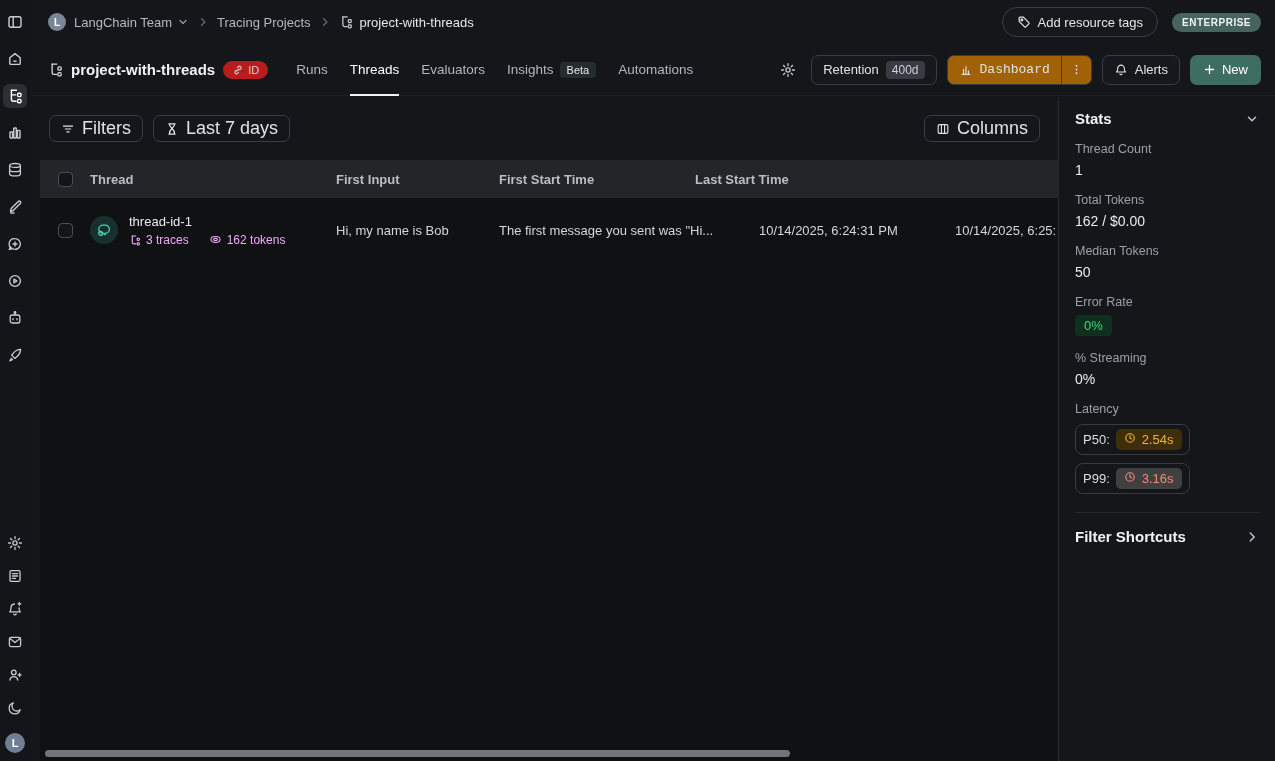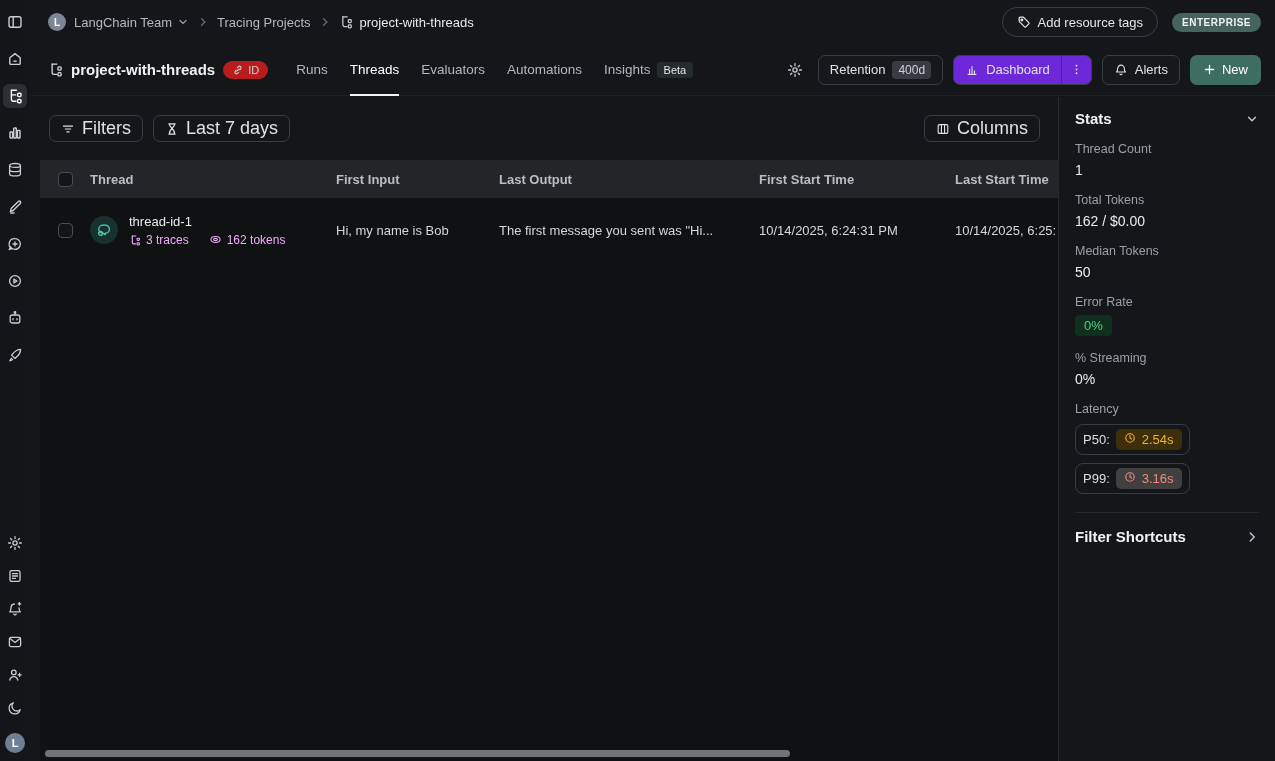--- a/index.html
+++ b/index.html
@@ -72,21 +72,21 @@
   }
   .tab.active { color:#ffffff; border-bottom-color:#f2f3f4; }
   .beta-badge { background:#242d2b; color:#e4e8e6; font-size:11px; padding:2px 7px; border-radius:4px; }
   .header-actions { margin-left:auto; display:flex; align-items:center; gap:10px; }
   .icon-btn { color:#c6cacf; display:flex; align-items:center; justify-content:center; width:26px; height:26px; }
   .hdr-btn {
     display:flex; align-items:center; gap:7px; height:30px; padding:0 11px;
     border:1px solid #3a3d43; border-radius:7px; background:#17181b; color:#dfe2e5; font-size:13px;
   }
   .mini-badge { background:#383b41; color:#cdd0d4; font-size:12px; padding:2px 6px; border-radius:4px; }
-  .btn-group { display:flex; align-items:stretch; border:1px solid #3a3d43; border-radius:7px; background:#6d28d9; height:30px; }
+  .btn-group { display:flex; align-items:stretch; border:1px solid #3a3d43; border-radius:7px; background:#a16207; height:30px;font-family:Liberation Mono, monospace; }
   .btn-group .seg { display:flex; align-items:center; gap:7px; padding:0 11px; font-size:13px; color:#dfe2e5; cursor:pointer; }
   .btn-group .seg + .seg { border-left:1px solid #3a3d43; padding:0 8px; }
   .new-btn {
     display:flex; align-items:center; gap:6px; height:30px; padding:0 13px;
     background:#3e6e61; border-radius:7px; color:#ffffff; font-size:13px; font-weight:500;
   }
 
   
   .content { position:absolute; top:97px; left:0; right:0; bottom:0; display:flex; }
   .content-main { width:1028px; display:flex; flex-direction:column; background:#151619; }
@@ -323,26 +323,26 @@
       <div class="tab">
           <span>Runs</span>
         </div>
       <div class="tab active">
           <span>Threads</span>
         </div>
       <div class="tab">
           <span>Evaluators</span>
         </div>
       <div class="tab">
-          <span>Automations</span>
-        </div>
-      <div class="tab">
         <span>Insights</span>
         <span class="beta-badge">Beta</span>
       </div>
+      <div class="tab">
+          <span>Automations</span>
+        </div>
     </nav>
     <div class="header-actions">
       <button class="icon-btn">
         <svg width="16" height="16" viewBox="0 0 16 16" fill="none" stroke="currentColor" stroke-width="1.3" stroke-linecap="round">
             <circle cx="8" cy="8" r="2.1"></circle>
             <path d="M8 1.6v1.9M8 12.5v1.9M1.6 8h1.9M12.5 8h1.9M3.5 3.5l1.3 1.3M11.2 11.2l1.3 1.3M12.5 3.5l-1.3 1.3M4.8 11.2l-1.3 1.3"></path>
           </svg>
       </button>
       <button class="hdr-btn">
         <span>Retention</span>
@@ -405,21 +405,20 @@
           </button>
         </div>
       </div>
 
       <div class="table-header">
         <div class="col-check">
             <div class="checkbox"></div>
           </div>
         <div class="col-thread">Thread</div>
         <div class="col-finput">First Input</div>
-        <div class="col-loutput">Last Output</div>
         <div class="col-fstart">First Start Time</div>
         <div class="col-lstart">Last Start Time</div>
       </div>
 
       <div class="table-body">
         <div class="t-row">
           <div class="col-check">
               <div class="checkbox"></div>
             </div>
           <div class="col-thread">

